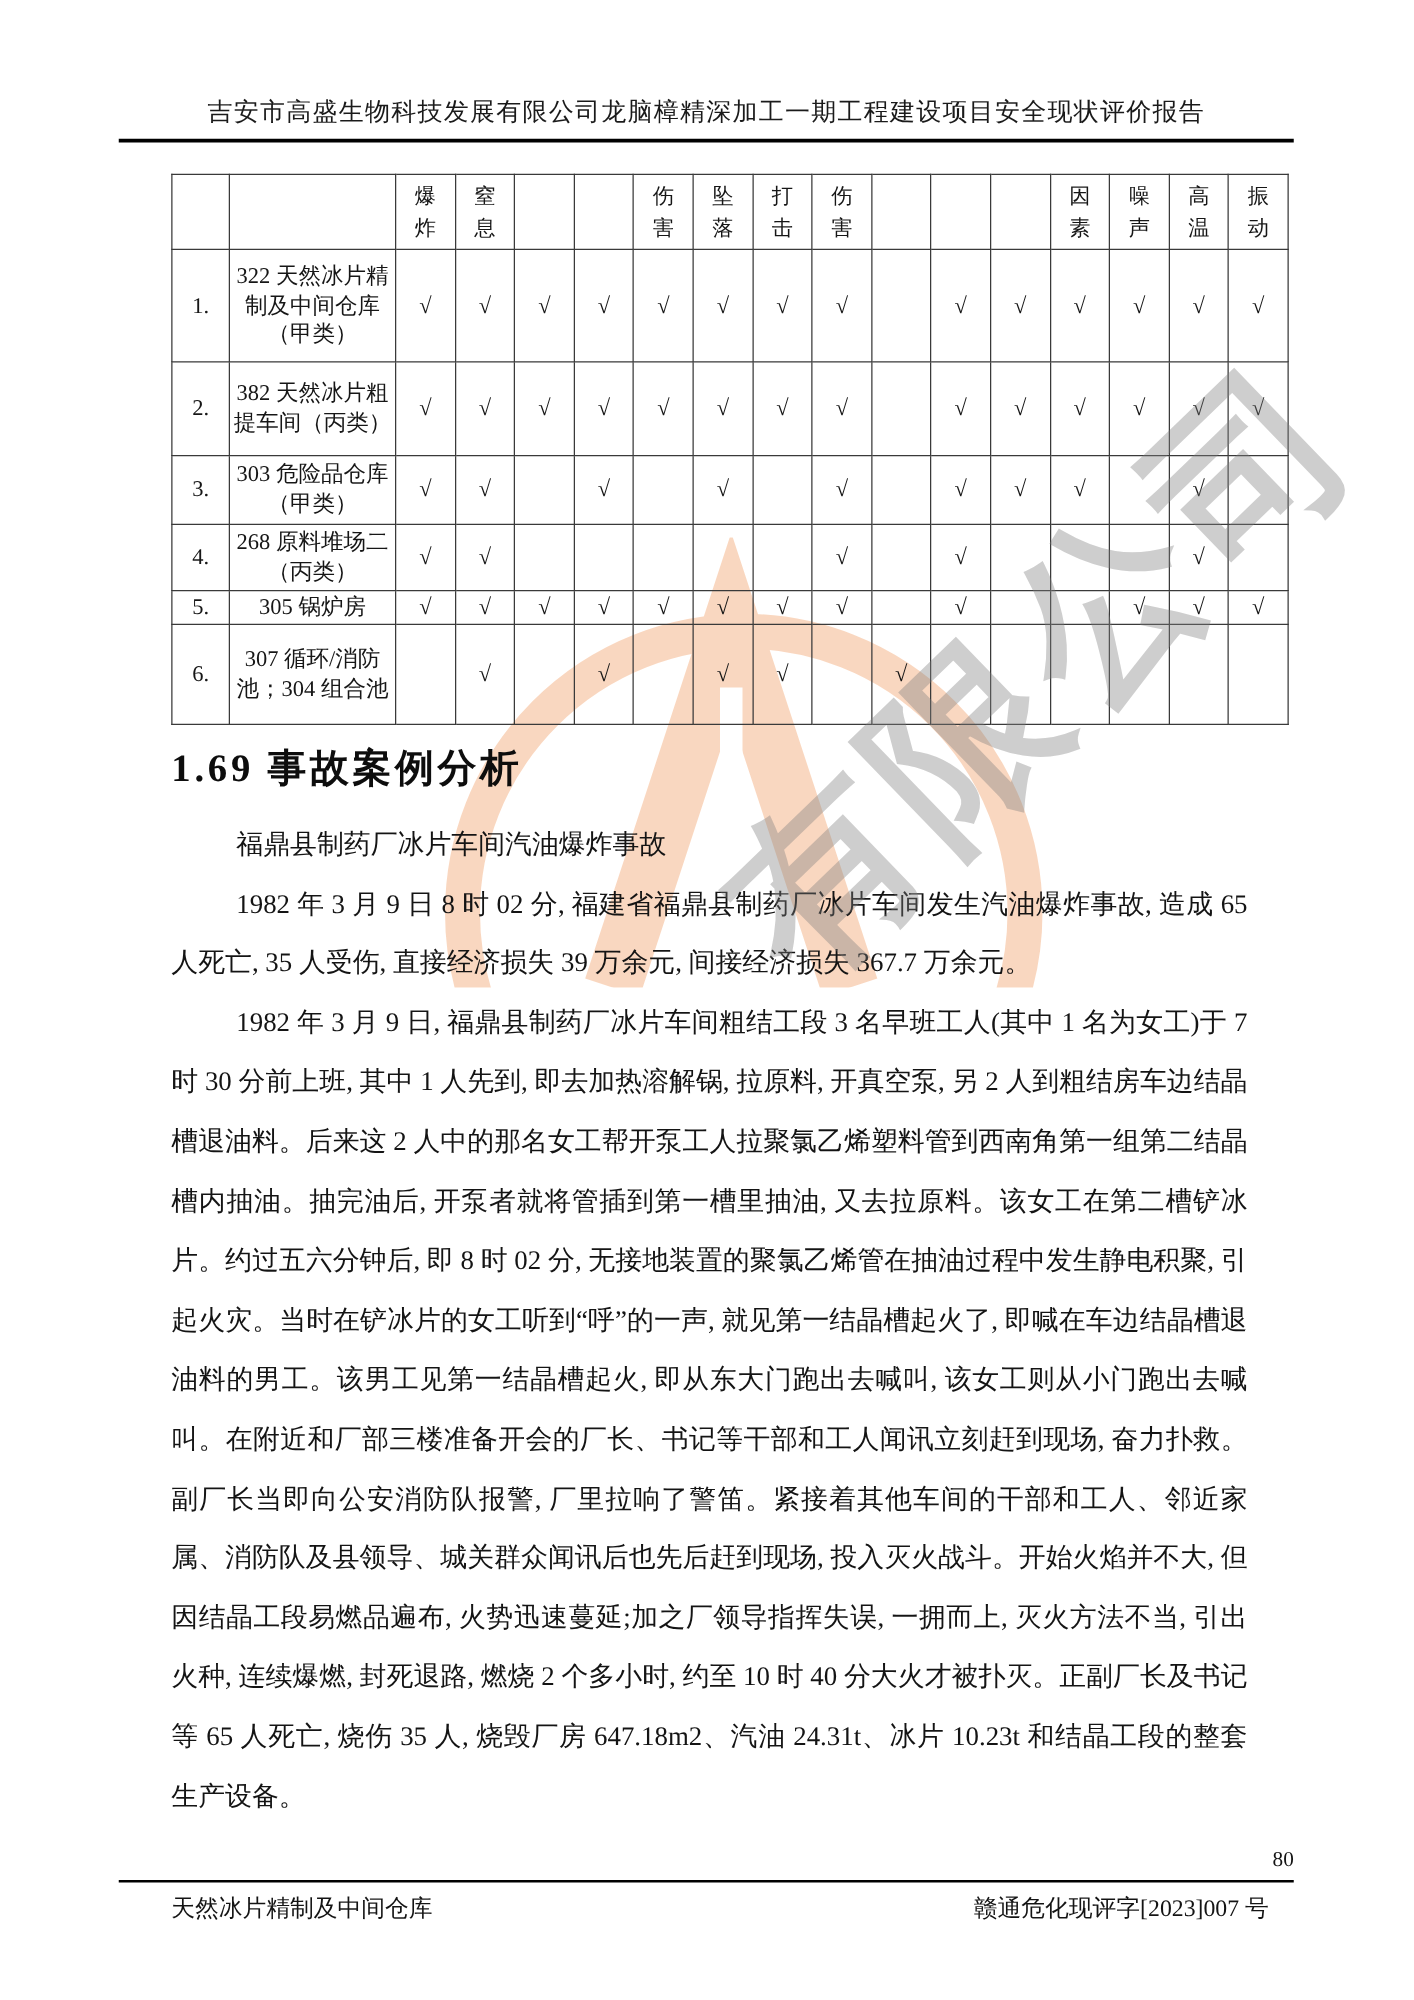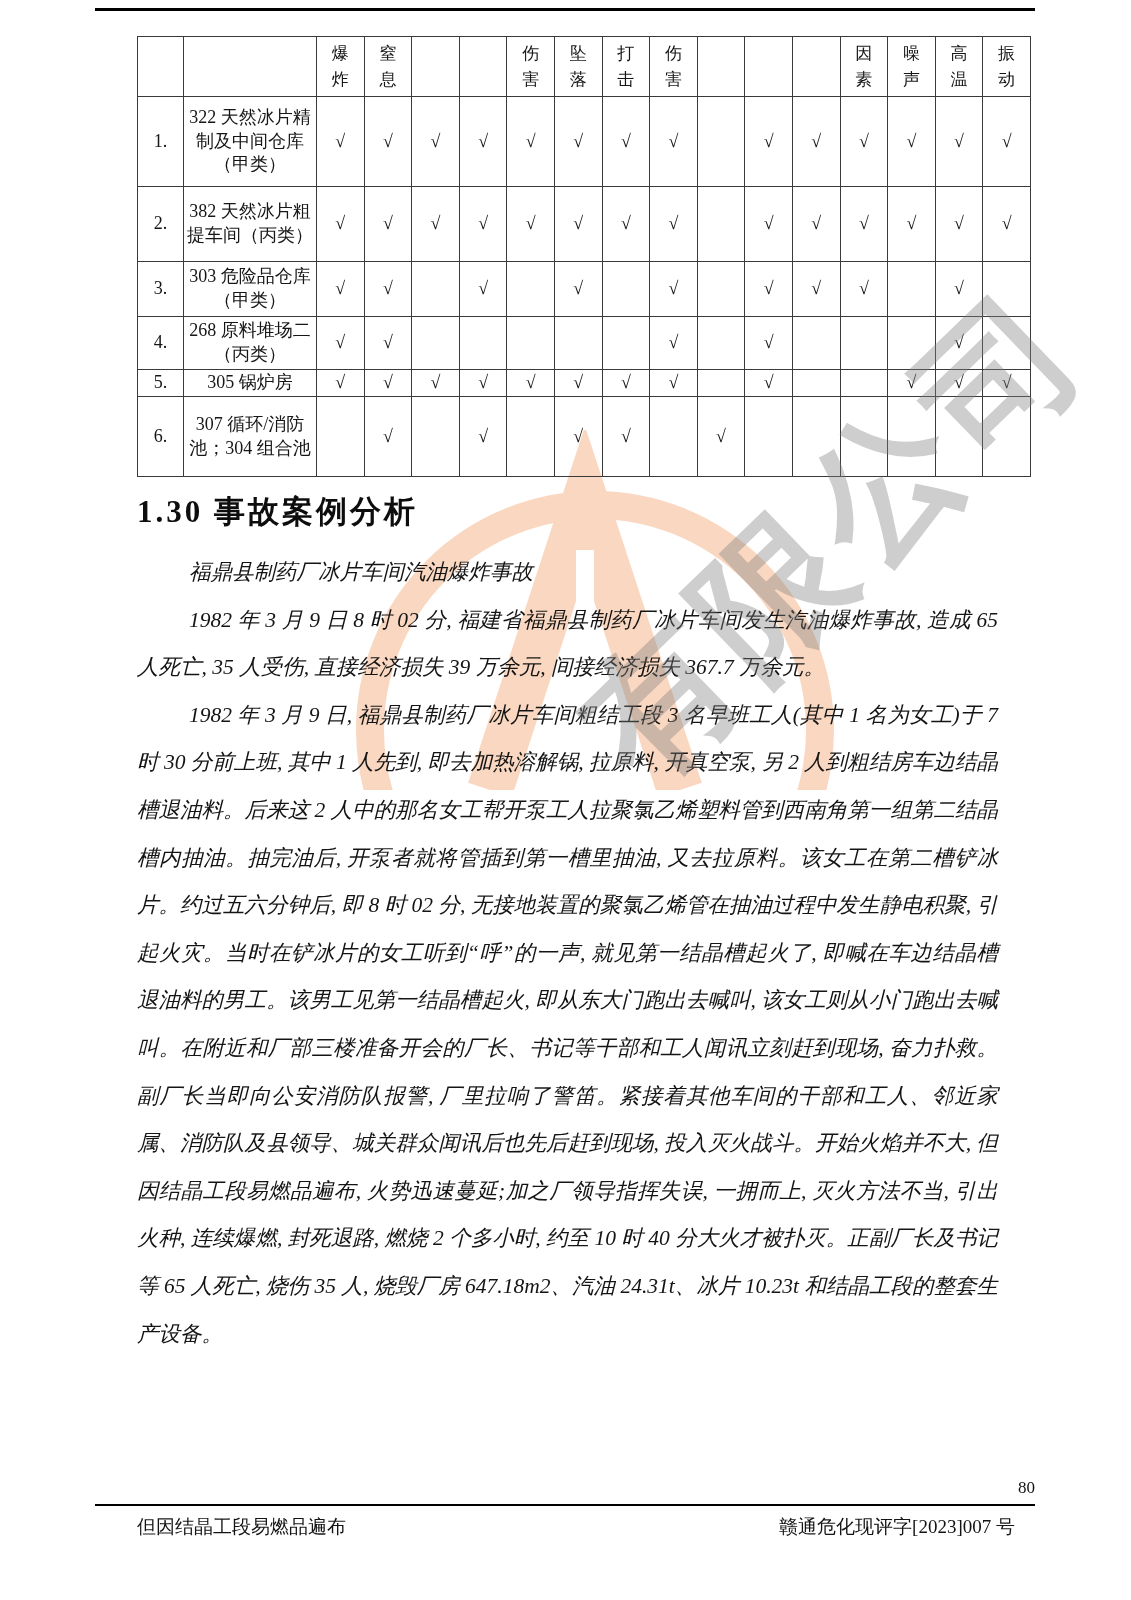--- a/index.html
+++ b/index.html
@@ -38,40 +38,41 @@
   tr.r4{height:27px;}
   tr.r5{height:80px;}
   td.name-cell{padding:1px 5px;}
   td.check-cell{font-size:15px;}
   .section-heading{
     margin:14px 0 16px 42px;font-size:31px;font-weight:bold;
     letter-spacing:3px;color:#0d0d0d;
   }
   .paragraphs{margin-left:42px;width:861px;font-size:21.5px;
     line-height:47.6px;text-align:justify;}
-  .paragraphs p{margin:0;text-indent:52px;font-style:italic;}
+  .paragraphs p{margin:0;text-indent:52px;}
   .footer{position:absolute;left:95px;right:96px;bottom:60px;z-index:1;}
   .page-num{text-align:right;font-size:17px;margin-bottom:6px;}
   .foot-rule{height:2px;background:#000;}
   .foot-row{display:flex;justify-content:space-between;
     padding:8px 20px 0 42px;font-size:19px;}
 </style>
 </head>
 <body>
 
 <div class="wm-layer">
   <svg style="position:absolute;left:330px;top:430px;opacity:0.5;" width="560" height="360" viewBox="0 0 560 360">
     <circle cx="265" cy="300" r="225" fill="none" stroke="#f5b183" stroke-width="28"></circle>
     <polyline points="160,360 255,70 350,360" fill="none" stroke="#f5b183" stroke-width="46"></polyline>
     <polyline points="255,120 255,360" fill="none" stroke="#ffffff" stroke-width="18"></polyline>
   </svg>
 </div>
 
 <div class="content">
 
+  <div class="doc-title">吉安市高盛生物科技发展有限公司龙脑樟精深加工一期工程建设项目安全现状评价报告</div>
   <div class="head-rule"></div>
 
   <table class="hazard-table">
     <colgroup>
       <col style="width:46px">
         <col style="width:133px">
       <col style="width:47.6px">
         <col style="width:47.6px">
         <col style="width:47.6px">
         <col style="width:47.6px">
@@ -227,32 +228,32 @@
           <td class="check-cell"></td>
           <td class="check-cell"></td>
           <td class="check-cell"></td>
           <td class="check-cell"></td>
           <td class="check-cell"></td>
           <td class="check-cell"></td>
         </tr>
       </tbody>
   </table>
 
-  <div class="section-heading">1.30 事故案例分析</div>
+  <div class="section-heading">1.69 事故案例分析</div>
 
   <div class="paragraphs">
       <p>福鼎县制药厂冰片车间汽油爆炸事故</p>
       <p>1982 年 3 月 9 日 8 时 02 分, 福建省福鼎县制药厂冰片车间发生汽油爆炸事故, 造成 65 人死亡, 35 人受伤, 直接经济损失 39 万余元, 间接经济损失 367.7 万余元。</p>
       <p>1982 年 3 月 9 日, 福鼎县制药厂冰片车间粗结工段 3 名早班工人(其中 1 名为女工)于 7 时 30 分前上班, 其中 1 人先到, 即去加热溶解锅, 拉原料, 开真空泵, 另 2 人到粗结房车边结晶槽退油料。后来这 2 人中的那名女工帮开泵工人拉聚氯乙烯塑料管到西南角第一组第二结晶槽内抽油。抽完油后, 开泵者就将管插到第一槽里抽油, 又去拉原料。该女工在第二槽铲冰片。约过五六分钟后, 即 8 时 02 分, 无接地装置的聚氯乙烯管在抽油过程中发生静电积聚, 引起火灾。当时在铲冰片的女工听到“呼”的一声, 就见第一结晶槽起火了, 即喊在车边结晶槽退油料的男工。该男工见第一结晶槽起火, 即从东大门跑出去喊叫, 该女工则从小门跑出去喊叫。在附近和厂部三楼准备开会的厂长、书记等干部和工人闻讯立刻赶到现场, 奋力扑救。副厂长当即向公安消防队报警, 厂里拉响了警笛。紧接着其他车间的干部和工人、邻近家属、消防队及县领导、城关群众闻讯后也先后赶到现场, 投入灭火战斗。开始火焰并不大, 但因结晶工段易燃品遍布, 火势迅速蔓延;加之厂领导指挥失误, 一拥而上, 灭火方法不当, 引出火种, 连续爆燃, 封死退路, 燃烧 2 个多小时, 约至 10 时 40 分大火才被扑灭。正副厂长及书记等 65 人死亡, 烧伤 35 人, 烧毁厂房 647.18m2、汽油 24.31t、冰片 10.23t 和结晶工段的整套生产设备。</p>
     </div>
 
 </div>
 
 <div class="wm-gray">有限公司</div>
 
 <div class="footer">
   <div class="page-num">80</div>
   <div class="foot-rule"></div>
   <div class="foot-row">
-    <span>但因结晶工段易燃品遍布</span>
+    <span>天然冰片精制及中间仓库</span>
     <span>赣通危化现评字[2023]007 号</span>
   </div>
 </div>
 
 </body></html>

